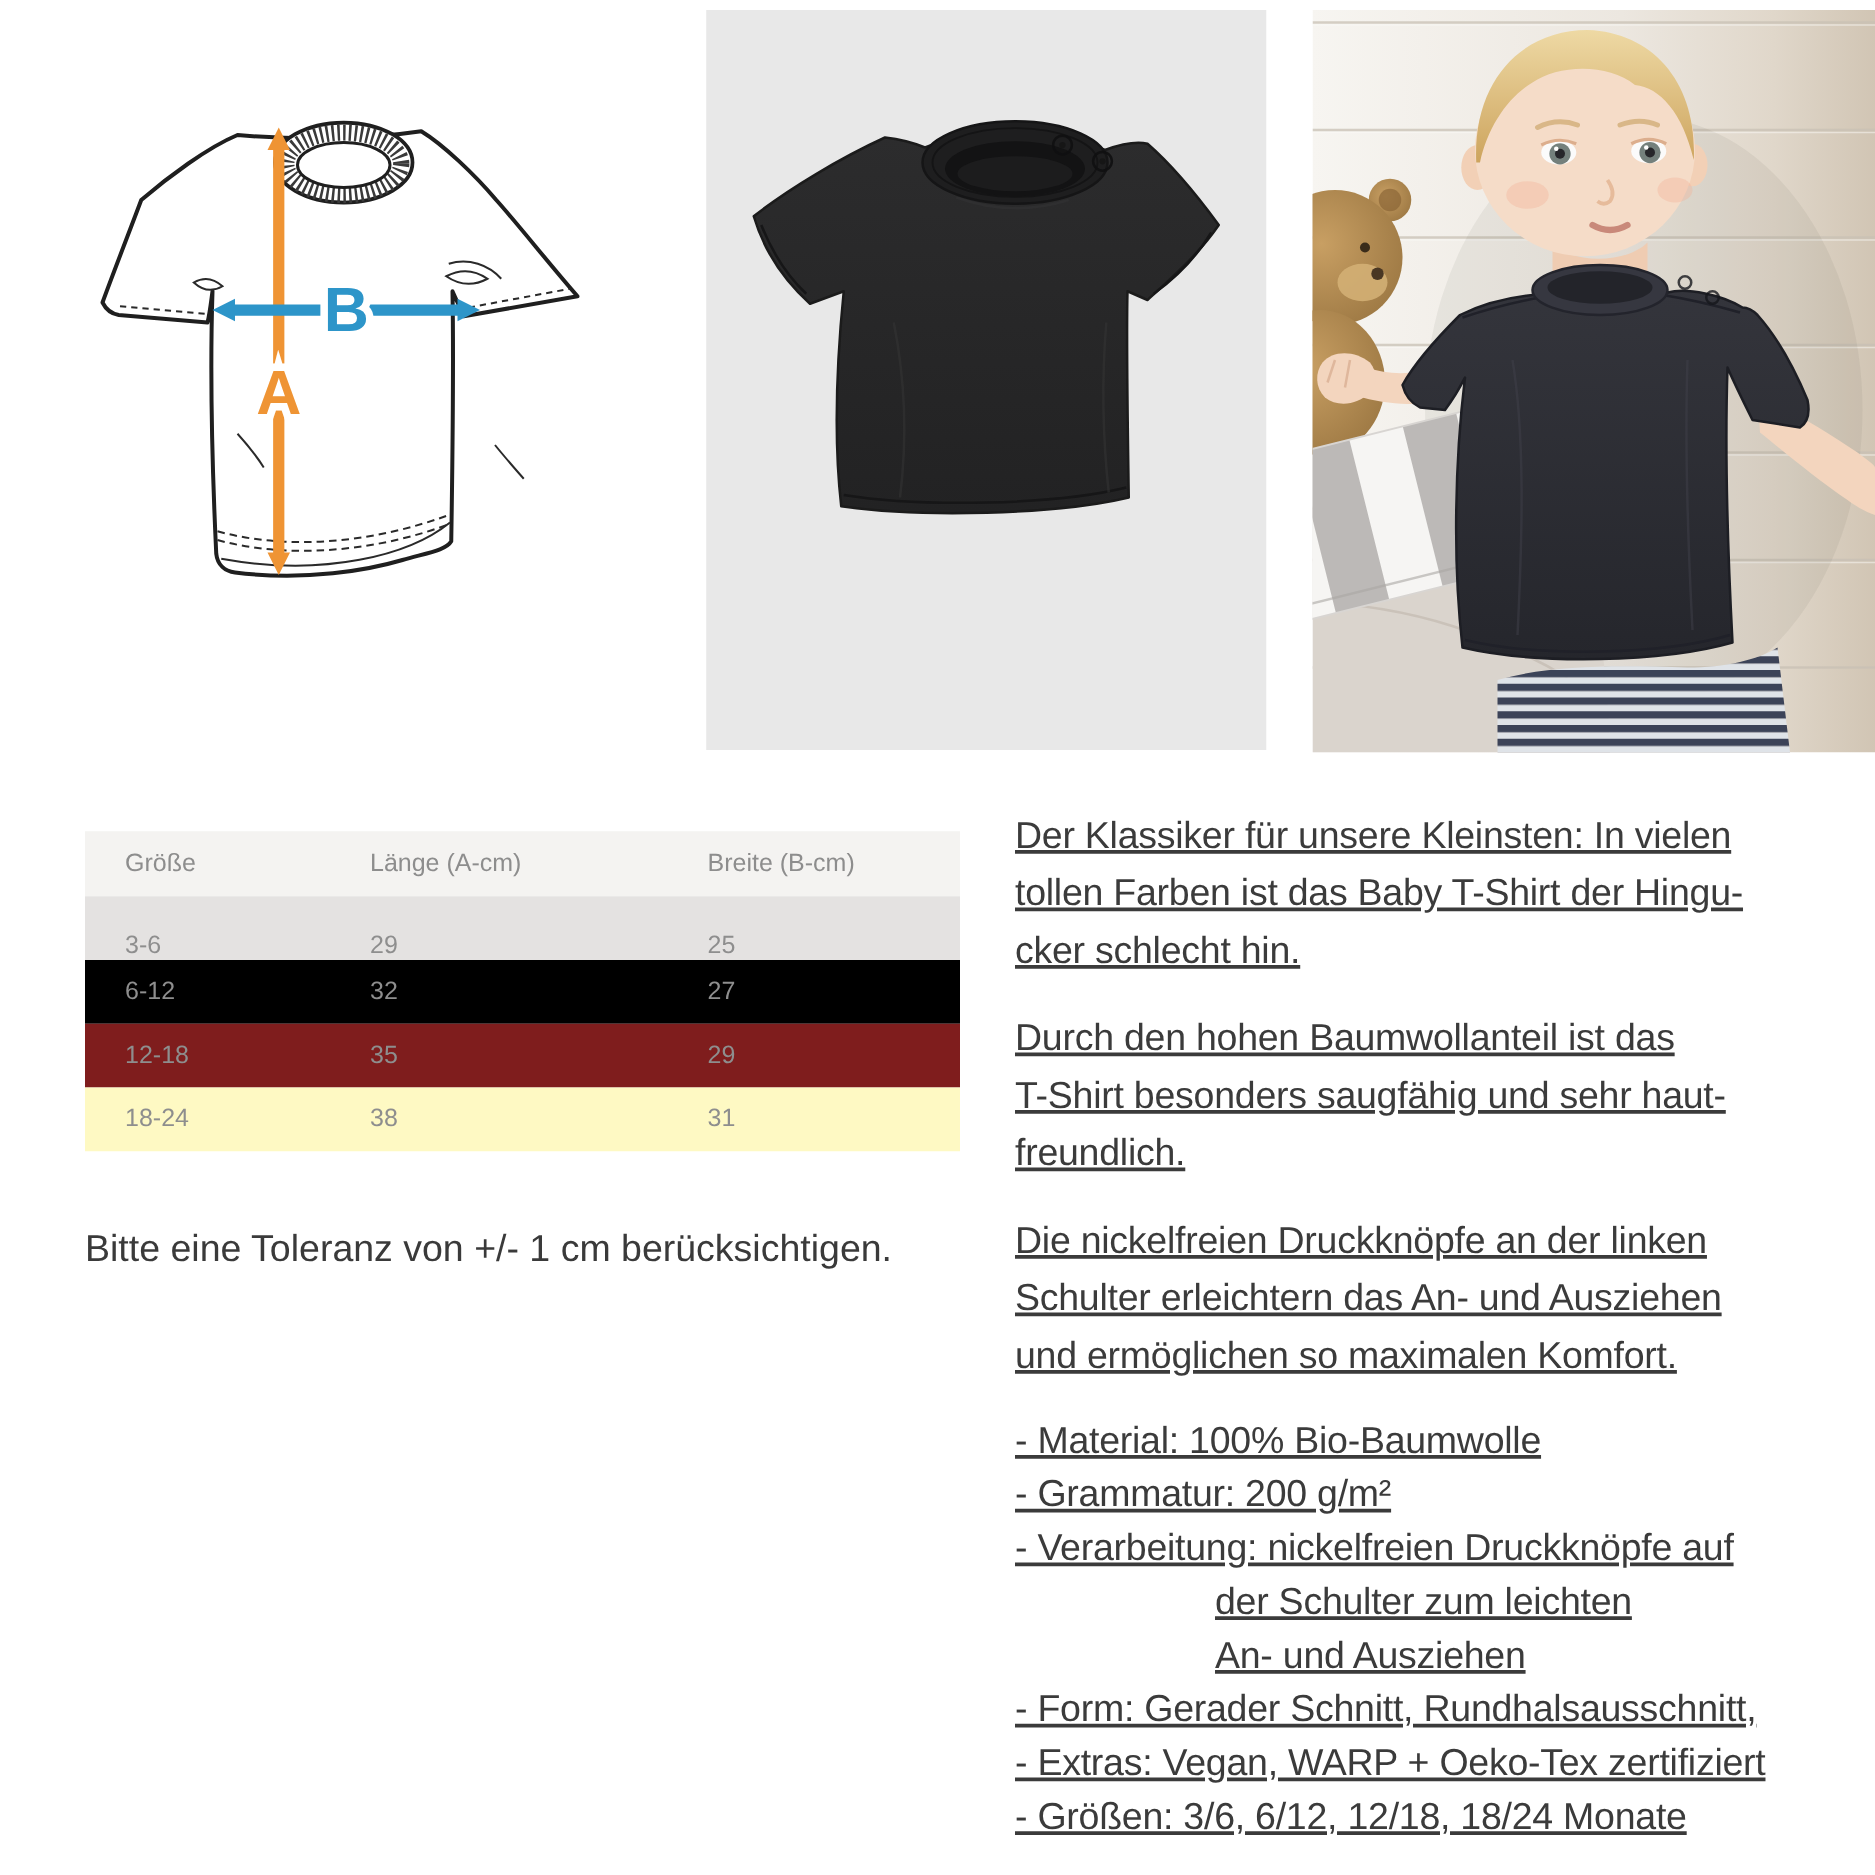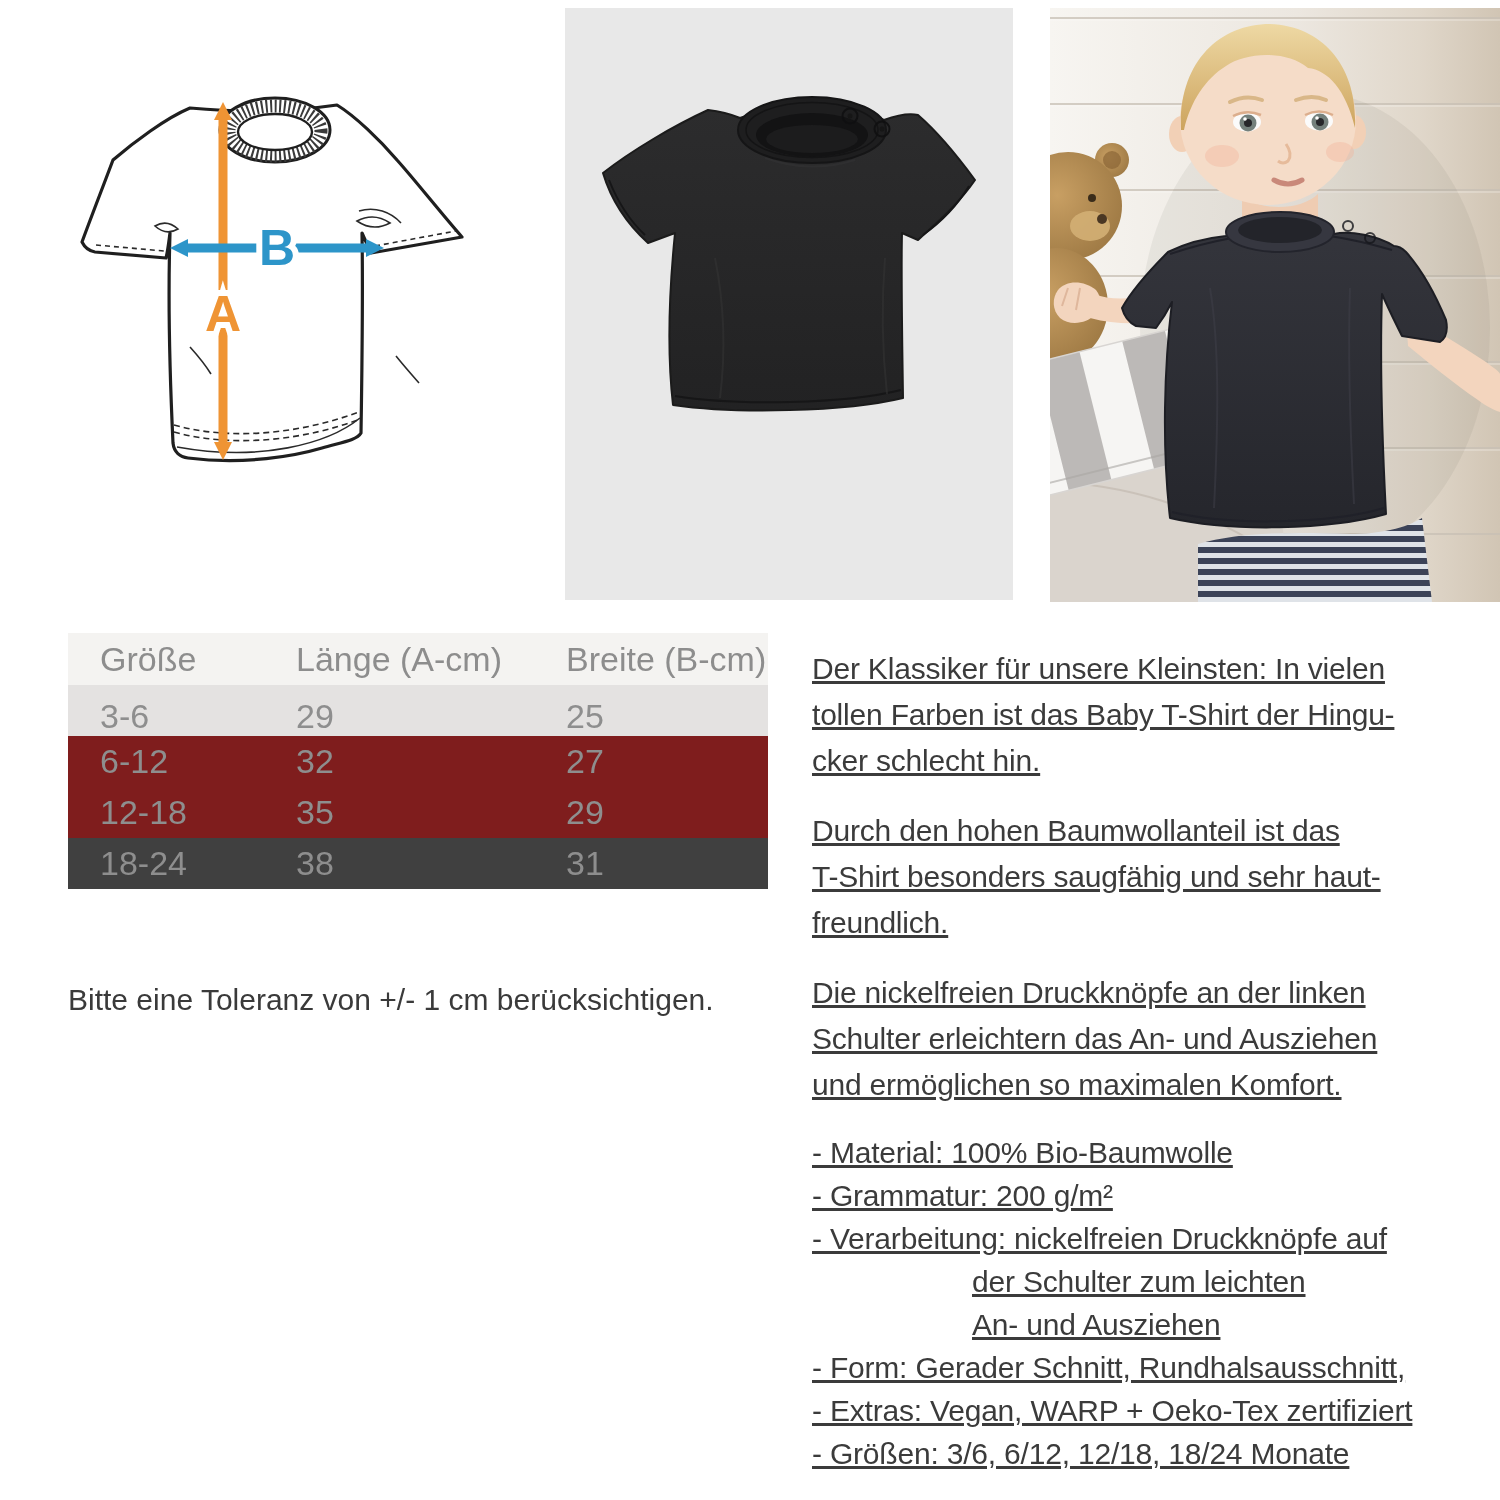--- a/index.html
+++ b/index.html
@@ -7,21 +7,21 @@
   .canvas{
     position:relative;width:1500px;height:1500px;background:#ffffff;overflow:hidden;
     font-family:"Liberation Sans","DejaVu Sans",sans-serif;
   }
   .panel{position:absolute;}
   #diagram-panel{left:60px;top:60px;width:460px;height:450px;background:#ffffff;}
   #product-panel{left:565px;top:8px;width:448px;height:592px;}
   #photo-panel{left:1050px;top:8px;width:450px;height:594px;}
 
   
-  .size-table{position:absolute;left:68px;top:633px;width:700px;font-size:34px;}
+  .size-table{position:absolute;left:68px;top:665px;width:700px;font-size:20px;}
   .st-row{display:flex;align-items:center;height:51px;}
   .st-row.header{height:52px;}
   .st-cell{white-space:nowrap;overflow:hidden;}
   .st-c1{width:228px;padding-left:32px;box-sizing:border-box;}
   .st-c2{width:270px;}
   .st-c3{width:202px;}
   .st-row.header .st-cell{color:#8d8d8d;}
   .st-row .st-cell{color:#8e8e8e;}
 
   
@@ -299,31 +299,31 @@
     <div class="st-row header" style="background-color: rgb(244, 243, 241);">
       <div class="st-cell st-c1">Größe</div>
       <div class="st-cell st-c2">Länge (A-cm)</div>
       <div class="st-cell st-c3">Breite (B-cm)</div>
     </div>
     <div class="st-row" style="background-color: rgb(228, 226, 225); align-items: flex-end;">
       <div class="st-cell st-c1">3-6</div>
       <div class="st-cell st-c2">29</div>
       <div class="st-cell st-c3">25</div>
     </div>
-    <div class="st-row" style="background-color: #7f1d1d;">
+    <div class="st-row" style="background-color: #000000;">
       <div class="st-cell st-c1">6-12</div>
       <div class="st-cell st-c2">32</div>
       <div class="st-cell st-c3">27</div>
     </div>
     <div class="st-row" style="background-color: #7f1d1d;">
       <div class="st-cell st-c1">12-18</div>
       <div class="st-cell st-c2">35</div>
       <div class="st-cell st-c3">29</div>
     </div>
-    <div class="st-row" style="background-color: #404040;">
+    <div class="st-row" style="background-color: #fef9c3;">
       <div class="st-cell st-c1">18-24</div>
       <div class="st-cell st-c2">38</div>
       <div class="st-cell st-c3">31</div>
     </div>
   </div>
 
   <div class="tolerance">Bitte eine Toleranz von +/- 1 cm berücksichtigen.</div>
 
   <div class="desc">
     <div class="para">

